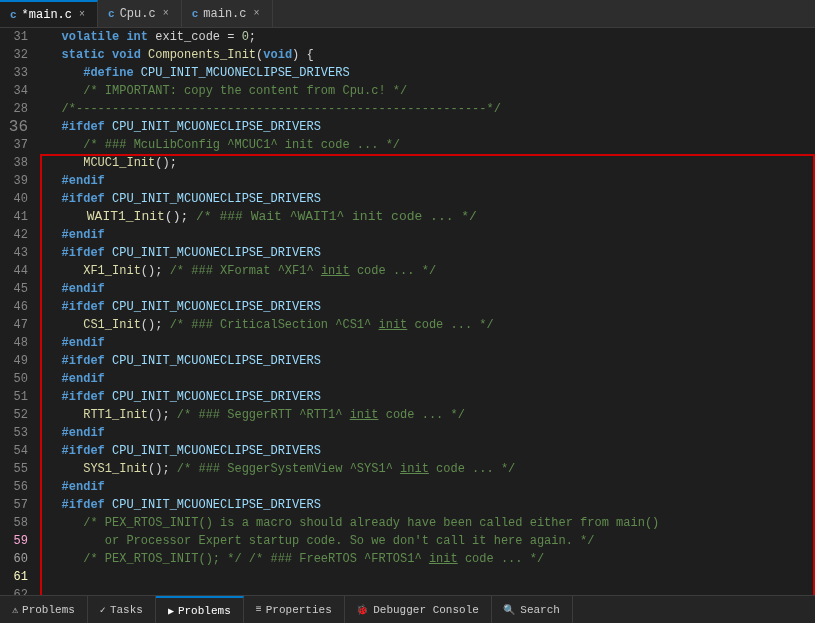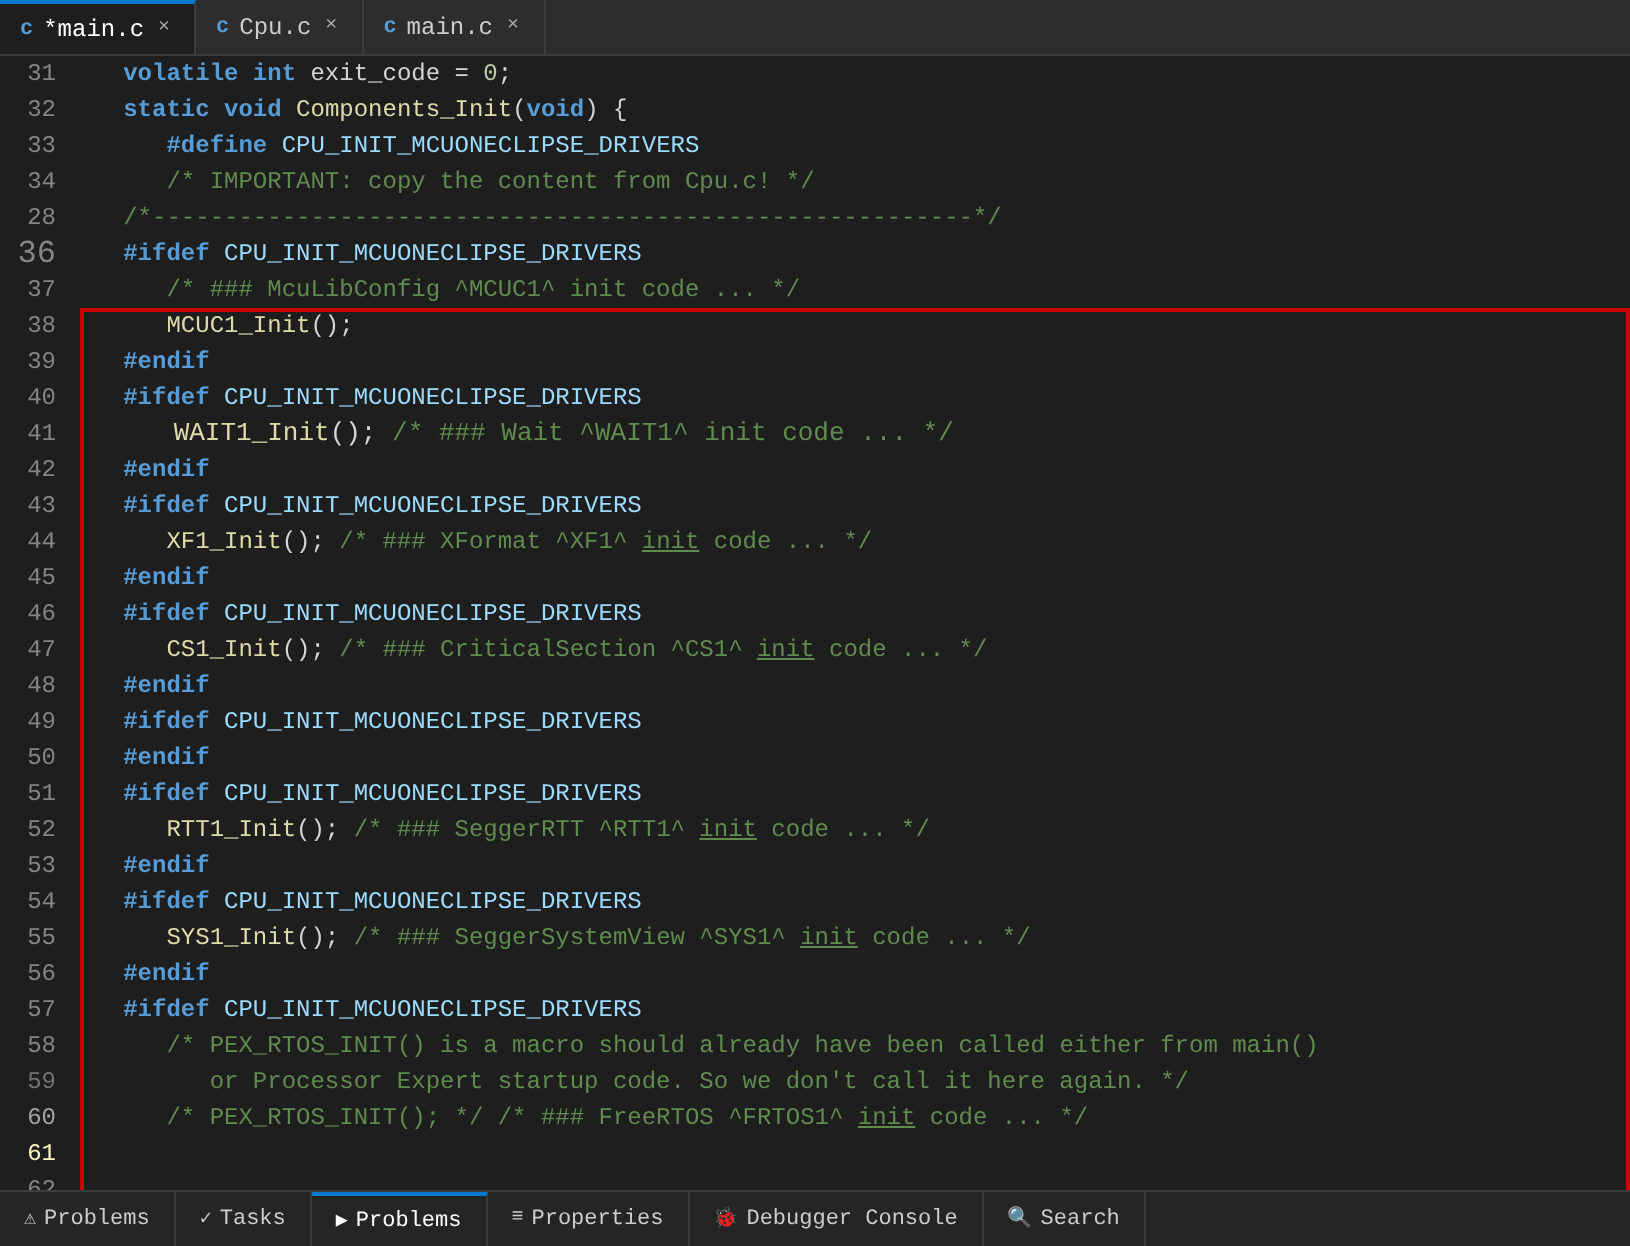--- a/index.html
+++ b/index.html
@@ -155,21 +155,21 @@
       <div style="line-height:18px;color:#858585;font-size:12px;">49</div>
       <div style="line-height:18px;color:#858585;font-size:12px;">50</div>
       <div style="line-height:18px;color:#858585;font-size:12px;">51</div>
       <div style="line-height:18px;color:#858585;font-size:12px;">52</div>
       <div style="line-height:18px;color:#858585;font-size:12px;">53</div>
       <div style="line-height:18px;color:#858585;font-size:12px;">54</div>
       <div style="line-height:18px;color:#858585;font-size:12px;">55</div>
       <div style="line-height:18px;color:#858585;font-size:12px;">56</div>
       <div style="line-height:18px;color:#858585;font-size:12px;">57</div>
       <div style="line-height:18px;color:#858585;font-size:12px;">58</div>
-      <div style="line-height:18px;color:#737373;font-size:12px;">59</div>
+      <div style="line-height:18px;color:#f9a8d4;font-size:12px;">59</div>
       <div style="line-height:18px;color:#a3a3a3;font-size:12px;">60</div>
       <div style="line-height:18px;color:#fef9c3;font-size:12px;">61</div>
       <div style="line-height:18px;color:#858585;font-size:12px;">62</div>
     </div>
   <div class="code-content" id="codeContent" style="position: relative;">
       <div style="position: relative; min-width: max-content;">
         <div style="line-height: 18px; white-space: pre; font-size: 12px;">   <span style="color:#569cd6;font-weight:bold;">volatile</span> <span style="color:#569cd6;font-weight:bold;">int</span> exit_code = <span style="color:#b5cea8;">0</span>;</div>
         <div style="line-height: 18px; white-space: pre; font-size: 12px;"></div>
         <div style="line-height: 18px; white-space: pre; font-size: 12px;">   <span style="color:#569cd6;font-weight:bold;">static</span> <span style="color:#569cd6;font-weight:bold;">void</span> <span style="color:#dcdcaa;">Components_Init</span>(<span style="color:#569cd6;font-weight:bold;">void</span>) {</div>
         <div style="line-height: 18px; white-space: pre; font-size: 12px;">      <span style="color:#569cd6;font-weight:bold;">#define</span> <span style="color:#9cdcfe;">CPU_INIT_MCUONECLIPSE_DRIVERS</span></div>

